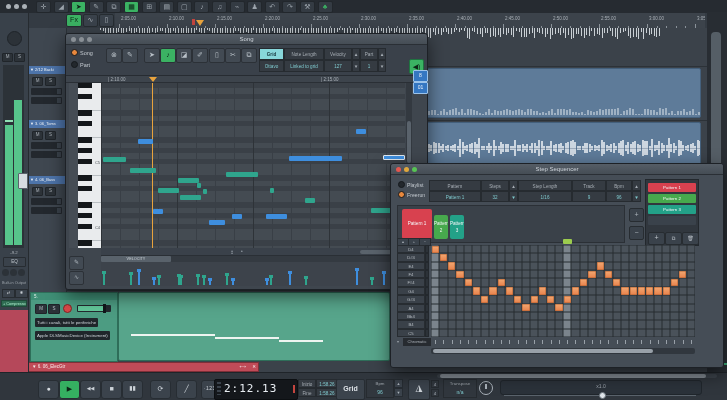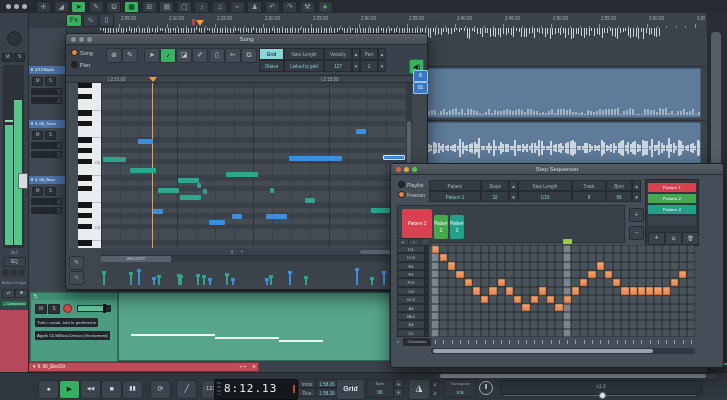--- a/index.html
+++ b/index.html
@@ -1452,21 +1452,21 @@
         <div class="trbtn act" style="left: 59px;">▶</div>
         <div class="trbtn" style="left: 80px; font-size: 5px;">◀◀</div>
         <div class="trbtn" style="left: 101px;">■</div>
         <div class="trbtn" style="left: 122px; font-size: 6px;">▮▮</div>
         <div class="trbtn" style="left: 150px;">⟳</div>
         <div class="trbtn" style="left: 176px;">╱</div>
         <div class="trbtn" style="left: 201px; font-size: 5px; letter-spacing: 0.5px;">·1234</div>
       </div>
     <div id="timebox">
       <div id="timesig"></div>
-      <div id="timetext">8:12.13</div>
+      <div id="timetext">2:12.13</div>
       <div id="timemark"></div>
     </div>
     <div class="ptbl abs" id="iftbl" style="grid-template-columns:18px 22px;grid-auto-rows:9px">
       <div>Inizio</div>
       <div class="val">1:58.26</div>
       <div>Fine</div>
       <div class="val">1:58.26</div>
     </div>
     <div id="gridbtn">Grid</div>
     <div class="spinner" style="left:366px;width:28px">

